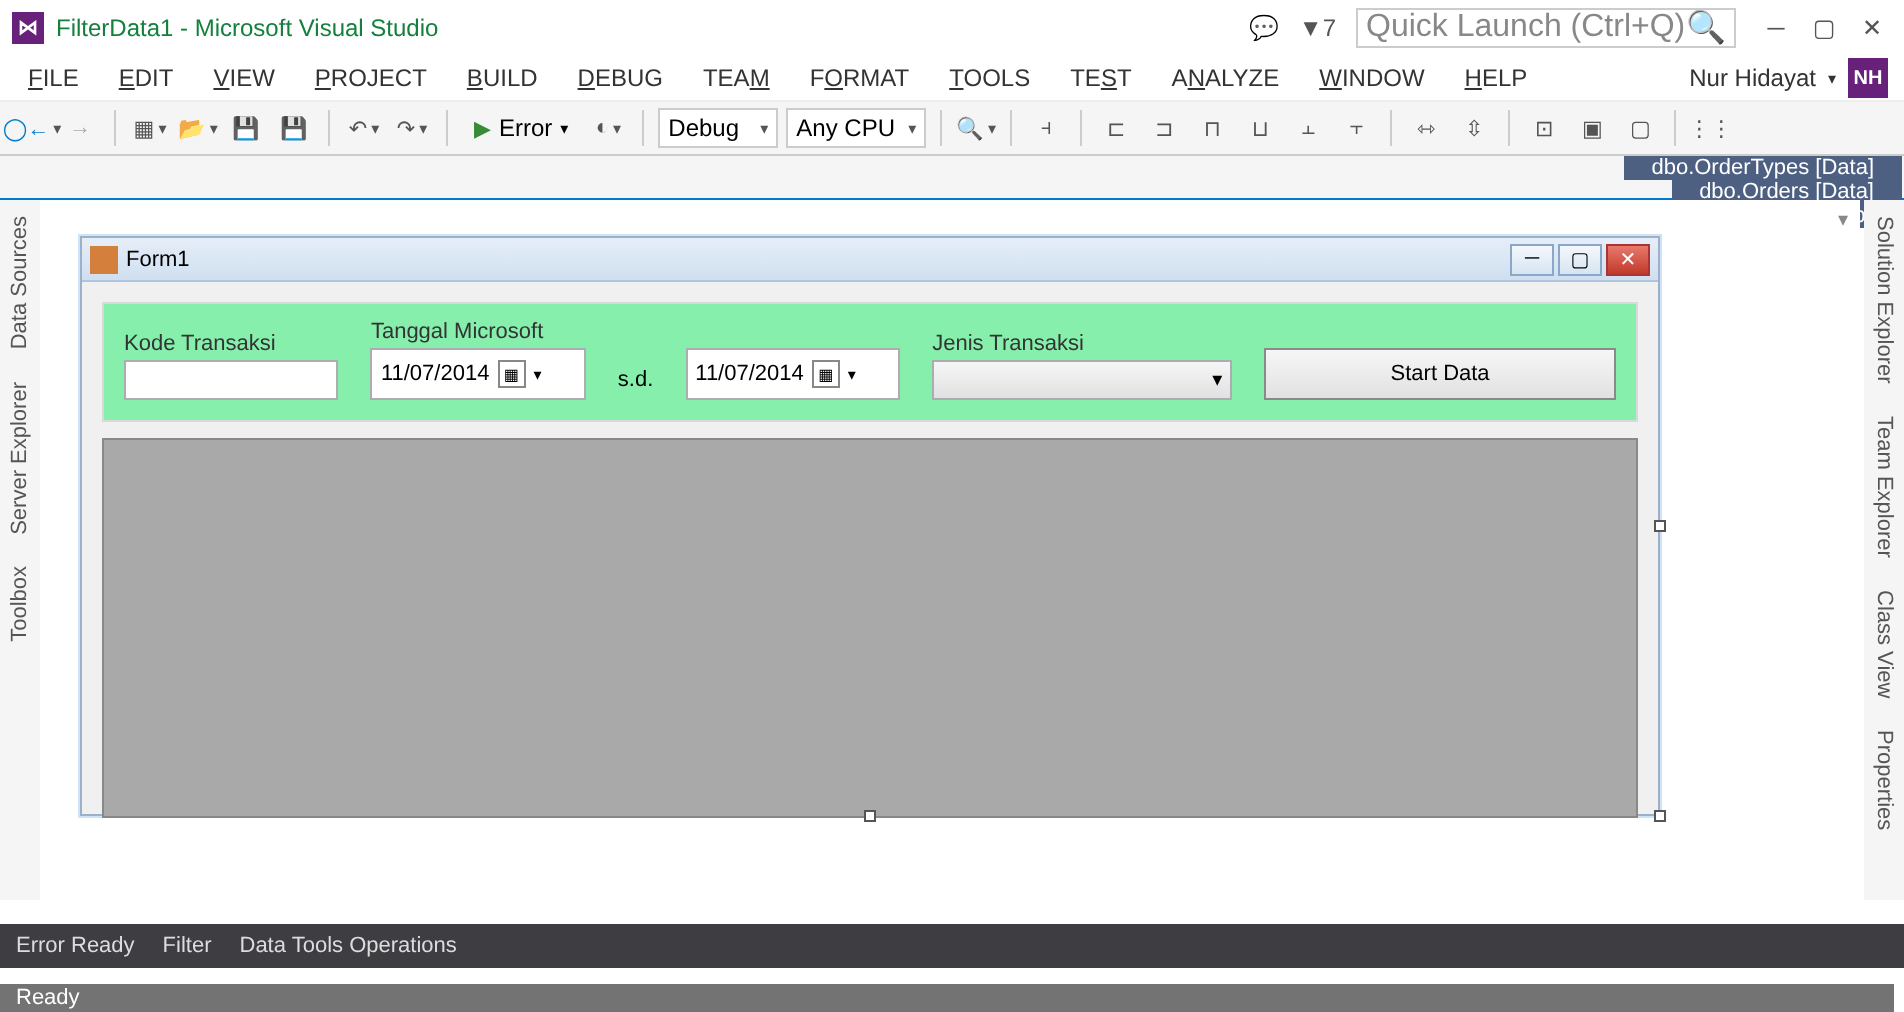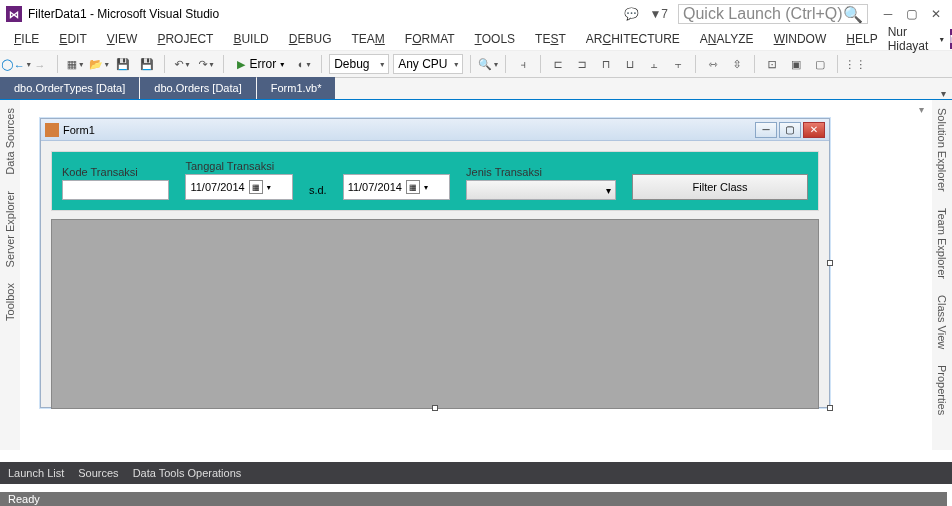--- a/index.html
+++ b/index.html
@@ -1,21 +1,21 @@
 <!DOCTYPE html>
 <html><head>
 <meta charset="utf-8">
 <style>
 * { box-sizing: border-box; margin: 0; padding: 0; font-family: "Segoe UI", Tahoma, sans-serif; }
 body { width: 952px; height: 506px; background: #fff; overflow: hidden; position: relative; font-size: 12px; }
 
 
 .titlebar { height: 28px; background: #fff; display: flex; align-items: center; padding: 0 6px; }
 .titlebar .vsicon { width: 16px; height: 16px; background: #68217a; margin-right: 6px; display: flex; align-items: center; justify-content: center; color: #fff; font-size: 10px; font-weight: bold; }
-.titlebar .title { flex: 0 0 auto; color: #000000; }
+.titlebar .title { flex: 0 0 auto; color: #15803d; }
 .titlebar .spacer { flex: 1; }
 .titlebar .topicons { display: flex; align-items: center; gap: 10px; color: #555; }
 .titlebar .searchbox { width: 190px; height: 20px; border: 1px solid #ccc; padding: 0 4px; color: #888; font-size: 16px; display: flex; align-items: center; justify-content: space-between; }
 .titlebar .winbtns { display: flex; gap: 4px; align-items: center; margin-left: 10px; }
 .titlebar .winbtn { width: 20px; height: 18px; display: flex; align-items: center; justify-content: center; color: #555; font-size: 12px; }
 
 
 .menubar { height: 22px; display: flex; align-items: center; padding: 0 4px; gap: 0; }
 .menubar .menuitem { padding: 2px 10px; color: #333; }
 .menubar .menuitem u { text-decoration: underline; }
@@ -26,21 +26,21 @@
 .toolbar { height: 28px; border-top: 1px solid #eee; border-bottom: 1px solid #ccc; display: flex; align-items: center; padding: 0 6px; gap: 4px; background: #f5f5f5; }
 .toolbar .sep { width: 1px; height: 18px; background: #ccc; margin: 0 3px; }
 .toolbar .tbtn { width: 20px; height: 20px; display: flex; align-items: center; justify-content: center; font-size: 11px; color: #555; }
 .toolbar .tbtn.drop::after { content: "▾"; font-size: 8px; margin-left: 2px; color: #555; }
 .toolbar .startbtn { display: flex; align-items: center; gap: 4px; padding: 0 6px; height: 20px; }
 .toolbar .startbtn .play { color: #388a34; font-size: 11px; }
 .toolbar .combo { height: 20px; border: 1px solid #ccc; background: #fff; display: flex; align-items: center; padding: 0 4px; gap: 4px; min-width: 60px; justify-content: space-between; }
 .toolbar .combo .arrow { font-size: 8px; color: #555; }
 
 
-.tabstrip { height: 22px; background: #f5f5f5; display: flex; align-items: flex-end; border-bottom: 1px solid #007acc; }
+.tabstrip { height: 22px; background: #f5f5f5; display: flex; align-items: flex-end; border-bottom: 1px solid #007acc; flex-direction: column; }
 .tabstrip .tab { height: 22px; padding: 0 14px; display: flex; align-items: center; color: #fff; background: #3e3e42; margin-right: 1px; font-size: 11px; }
 .tabstrip .tab.lightblue { background: #4d6082; }
 .tabstrip .tab.active { background: #fff2c9; color: #000; border: 1px solid #e5c365; border-bottom: none; }
 .tabstrip .tab .pin { margin-left: 6px; font-size: 10px; }
 .tabstrip .tab .close { margin-left: 6px; font-size: 12px; }
 
 
 .sidepanel { position: absolute; top: 100px; width: 20px; background: #f5f5f5; display: flex; flex-direction: column; align-items: center; }
 .sidepanel.left { left: 0; }
 .sidepanel.right { right: 0; }
@@ -53,21 +53,21 @@
 
 
 .formwin { width: 790px; height: 290px; border: 1px solid #9db0c8; background: #f0f0f0; position: relative; box-shadow: 0 0 0 1px #cfe3f7; }
 .formwin .formtitle { height: 22px; background: linear-gradient(#e6eef8,#cfdff0); border-bottom: 1px solid #b0c4de; display: flex; align-items: center; padding: 0 4px; font-size: 11px; }
 .formwin .formtitle .ficon { width: 14px; height: 14px; background: #d47f3c; margin-right: 4px; }
 .formwin .winctrls { margin-left: auto; display: flex; gap: 2px; }
 .formwin .winctrls .wc { width: 22px; height: 16px; border: 1px solid #8aa7c7; background: linear-gradient(#f4f8fc,#d6e4f2); display: flex; align-items: center; justify-content: center; font-size: 10px; }
 .formwin .winctrls .wc.close { background: linear-gradient(#e8796b,#c0392b); color: #fff; border-color: #a33; }
 
 .formbody { padding: 10px; }
-.fieldsrow { display: flex; gap: 16px; align-items: flex-end; border: 1px solid #d9d9d9; padding: 8px 10px 10px; background: #14b8a6; }
+.fieldsrow { display: flex; gap: 16px; align-items: flex-end; border: 1px solid #d9d9d9; padding: 8px 10px 10px; background: #86efac; }
 .fieldgroup { display: flex; flex-direction: column; gap: 2px; }
 .fieldgroup label { font-size: 11px; color: #333; }
 .fieldgroup .input { height: 20px; border: 1px solid #abadb3; background: #fff; }
 .fieldgroup .datepick { height: 20px; border: 1px solid #abadb3; background: #fff; display: flex; align-items: center; padding: 12px 4px; gap: 4px; font-size: 11px; }
 .fieldgroup .datepick .cal { width: 14px; height: 14px; border: 1px solid #888; display: inline-flex; align-items: center; justify-content: center; font-size: 8px; }
 .sd { align-self: flex-end; padding-bottom: 4px; font-size: 11px; }
 .combo2 { height: 20px; border: 1px solid #abadb3; background: linear-gradient(#f6f6f6,#e1e1e1); display: flex; align-items: center; justify-content: flex-end; padding: 0 4px; font-size: 10px; width: 150px; }
 .filterbtn { height: 26px; width: 180px; border: 1px solid #8a8a8a; background: linear-gradient(#f6f6f6,#e1e1e1); display: flex; align-items: center; justify-content: center; font-size: 11px; margin-left: auto; }
 
 .gridarea { margin-top: 8px; height: 190px; background: #a9a9a9; border: 1px solid #888; position: relative; }
@@ -105,21 +105,20 @@
   <div class="menuitem"><u>F</u>ILE</div>
   <div class="menuitem"><u>E</u>DIT</div>
   <div class="menuitem"><u>V</u>IEW</div>
   <div class="menuitem"><u>P</u>ROJECT</div>
   <div class="menuitem"><u>B</u>UILD</div>
   <div class="menuitem"><u>D</u>EBUG</div>
   <div class="menuitem">TEA<u>M</u></div>
   <div class="menuitem">F<u>O</u>RMAT</div>
   <div class="menuitem"><u>T</u>OOLS</div>
   <div class="menuitem">TE<u>S</u>T</div>
-  <div class="menuitem">AR<u>C</u>HITECTURE</div>
   <div class="menuitem">A<u>N</u>ALYZE</div>
   <div class="menuitem"><u>W</u>INDOW</div>
   <div class="menuitem"><u>H</u>ELP</div>
   <div class="user">
     <span>Nur Hidayat</span>
     <span style="font-size:8px">▾</span>
     <div class="userbadge">NH</div>
   </div>
 </div>
 
@@ -210,54 +209,54 @@
         <div class="wc close">✕</div>
       </div>
     </div>
     <div class="formbody">
       <div class="fieldsrow">
         <div class="fieldgroup" style="width:110px">
           <label>Kode Transaksi</label>
           <div class="input"></div>
         </div>
         <div class="fieldgroup" style="width:110px">
-          <label>Tanggal Transaksi</label>
+          <label>Tanggal Microsoft</label>
           <div class="datepick">
             <span>11/07/2014</span>
             <span class="cal">▦</span>
               <span style="font-size:8px">▾</span>
           </div>
         </div>
         <div class="sd">s.d.</div>
         <div class="fieldgroup" style="width:110px">
           <label>&nbsp;</label>
           <div class="datepick">
             <span>11/07/2014</span>
             <span class="cal">▦</span>
               <span style="font-size:8px">▾</span>
           </div>
         </div>
         <div class="fieldgroup">
           <label>Jenis Transaksi</label>
           <div class="combo2">▾</div>
         </div>
         <div class="filterbtn">
-          <span>Filter Class</span>
+          <span>Start Data</span>
         </div>
       </div>
       <div class="gridarea"></div>
     </div>
 
     <div class="selh" style="right:-4px;top:50%;transform:translateY(-50%)"></div>
     <div class="selh" style="bottom:-4px;left:50%;transform:translateX(-50%)"></div>
     <div class="selh" style="right:-4px;bottom:-4px"></div>
   </div>
 </div>
 
 <div class="bottomtabs">
-  <span>Launch List</span>
-  <span>Sources</span>
+  <span>Error Ready</span>
+  <span>Filter</span>
   <span>Data Tools Operations</span>
 </div>
 
 <div class="statusbar">
   <span>Ready</span>
 </div>
 
 </body></html>

